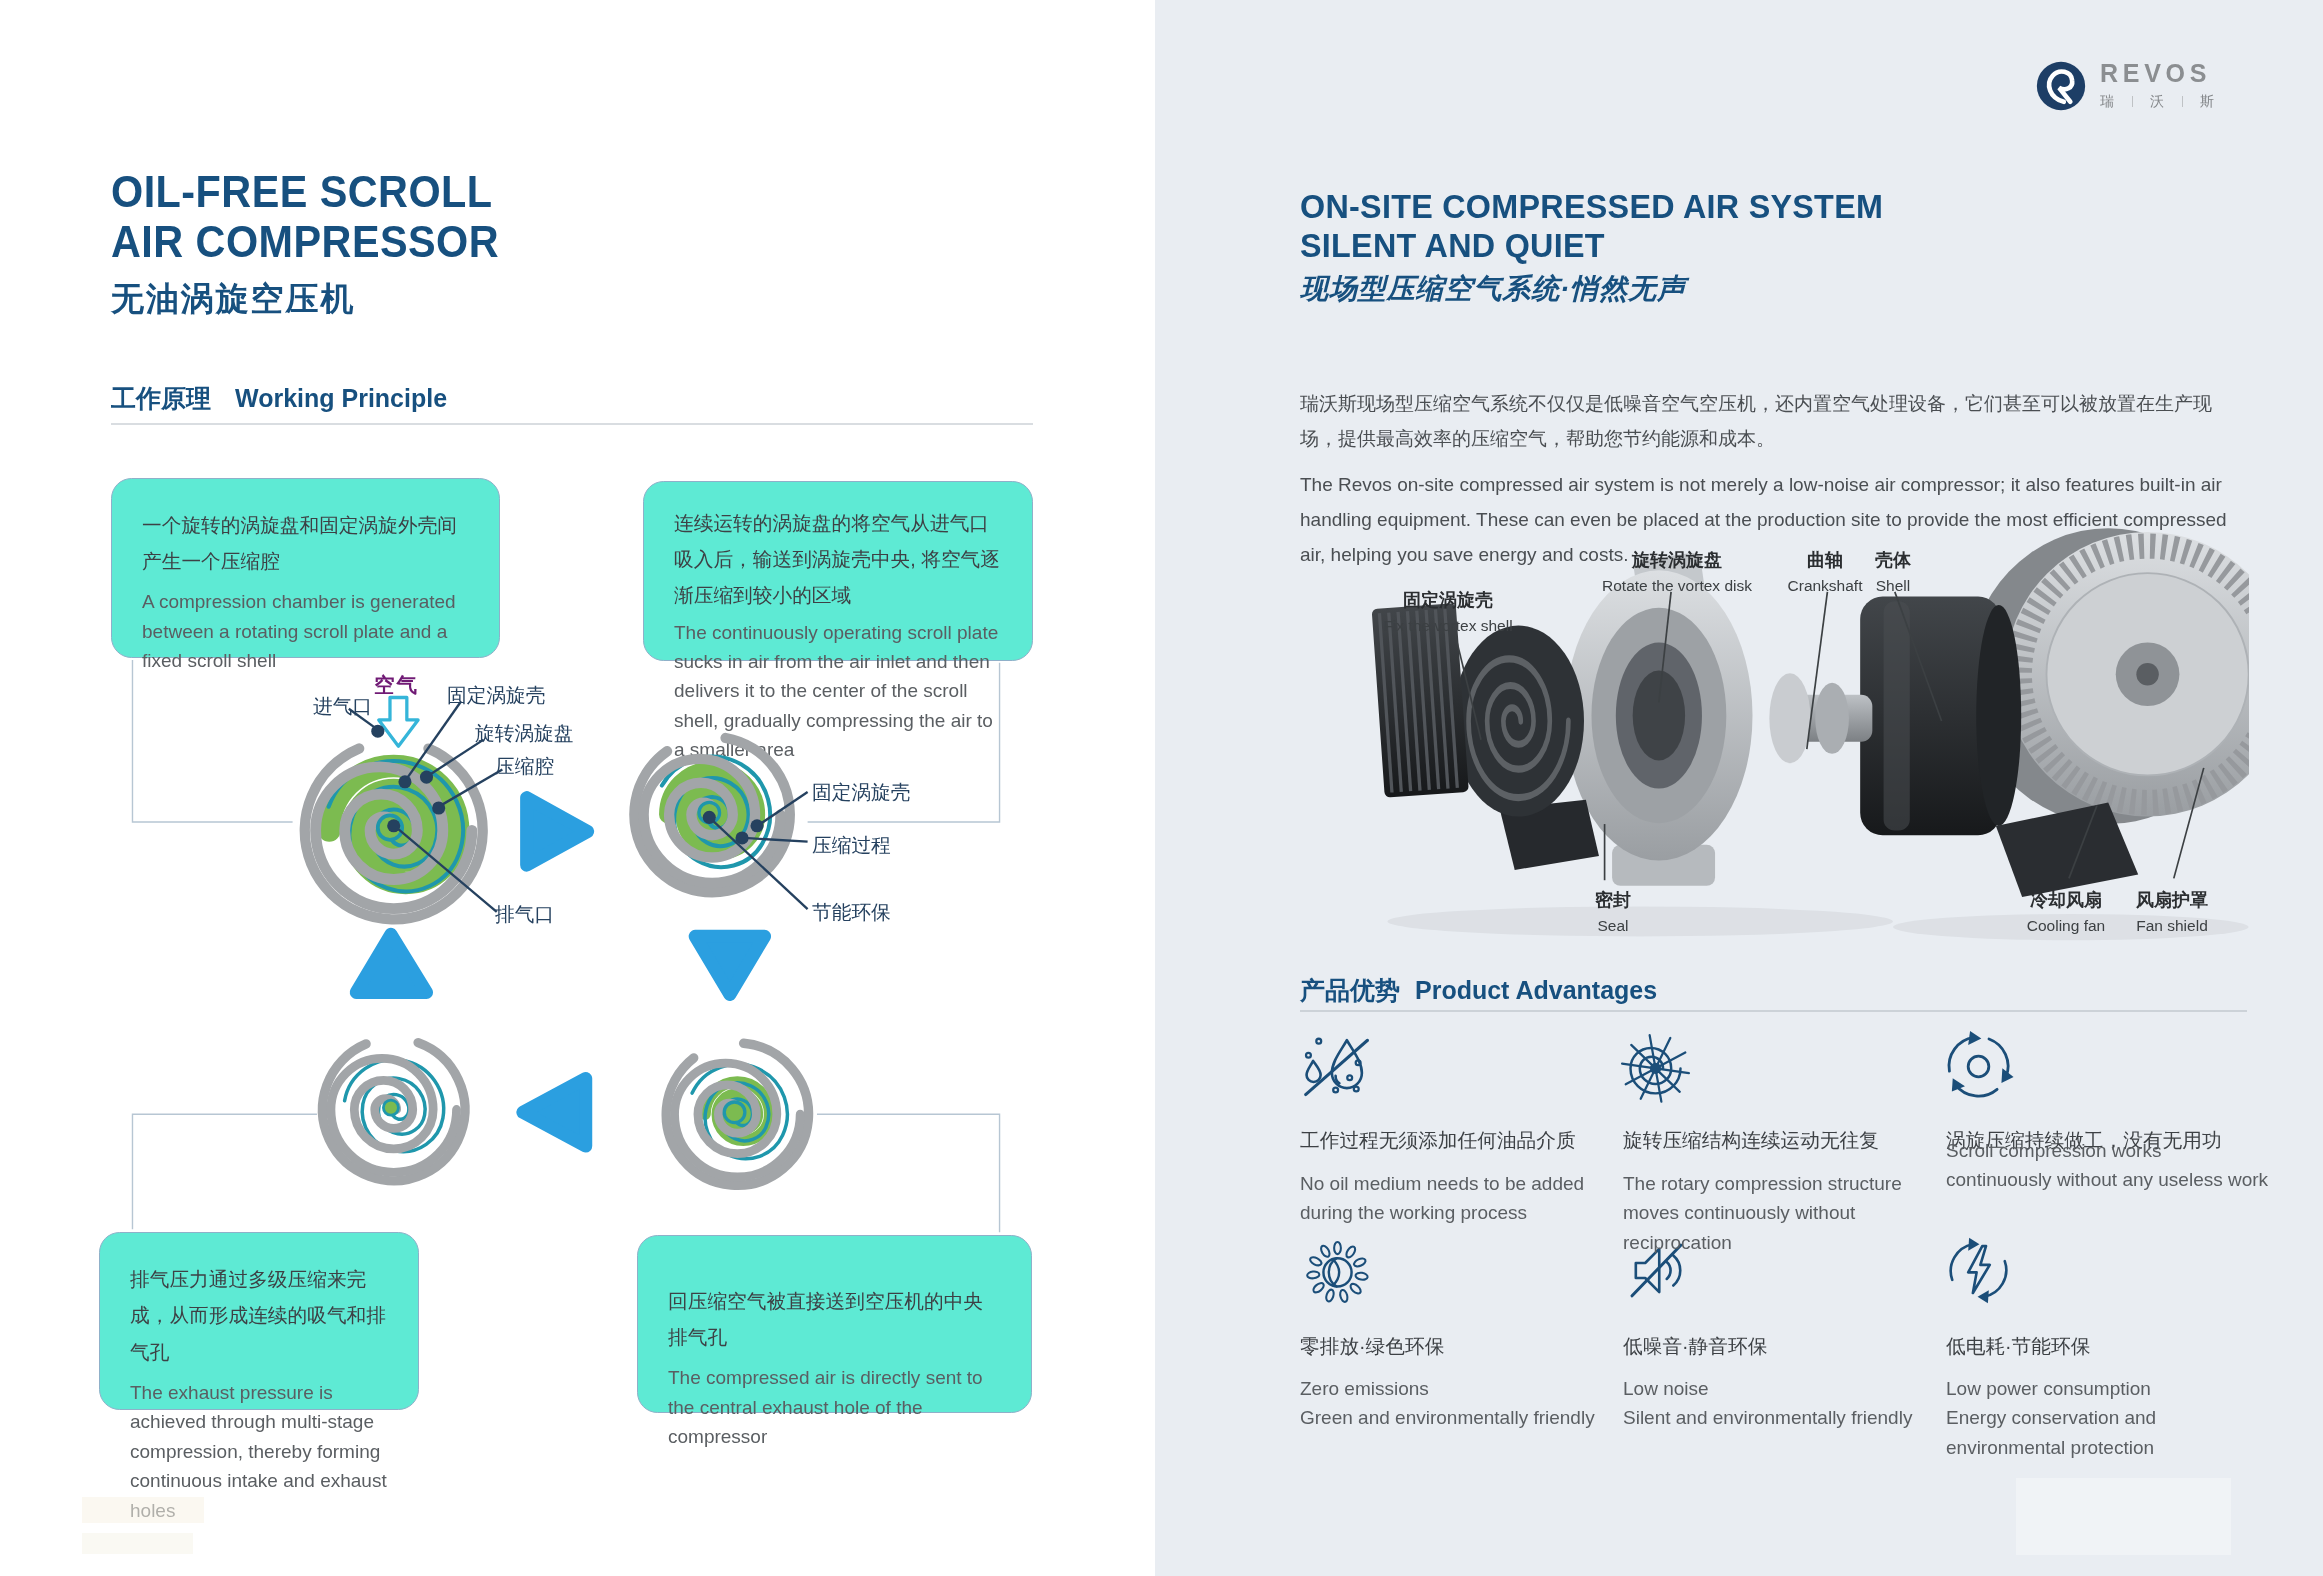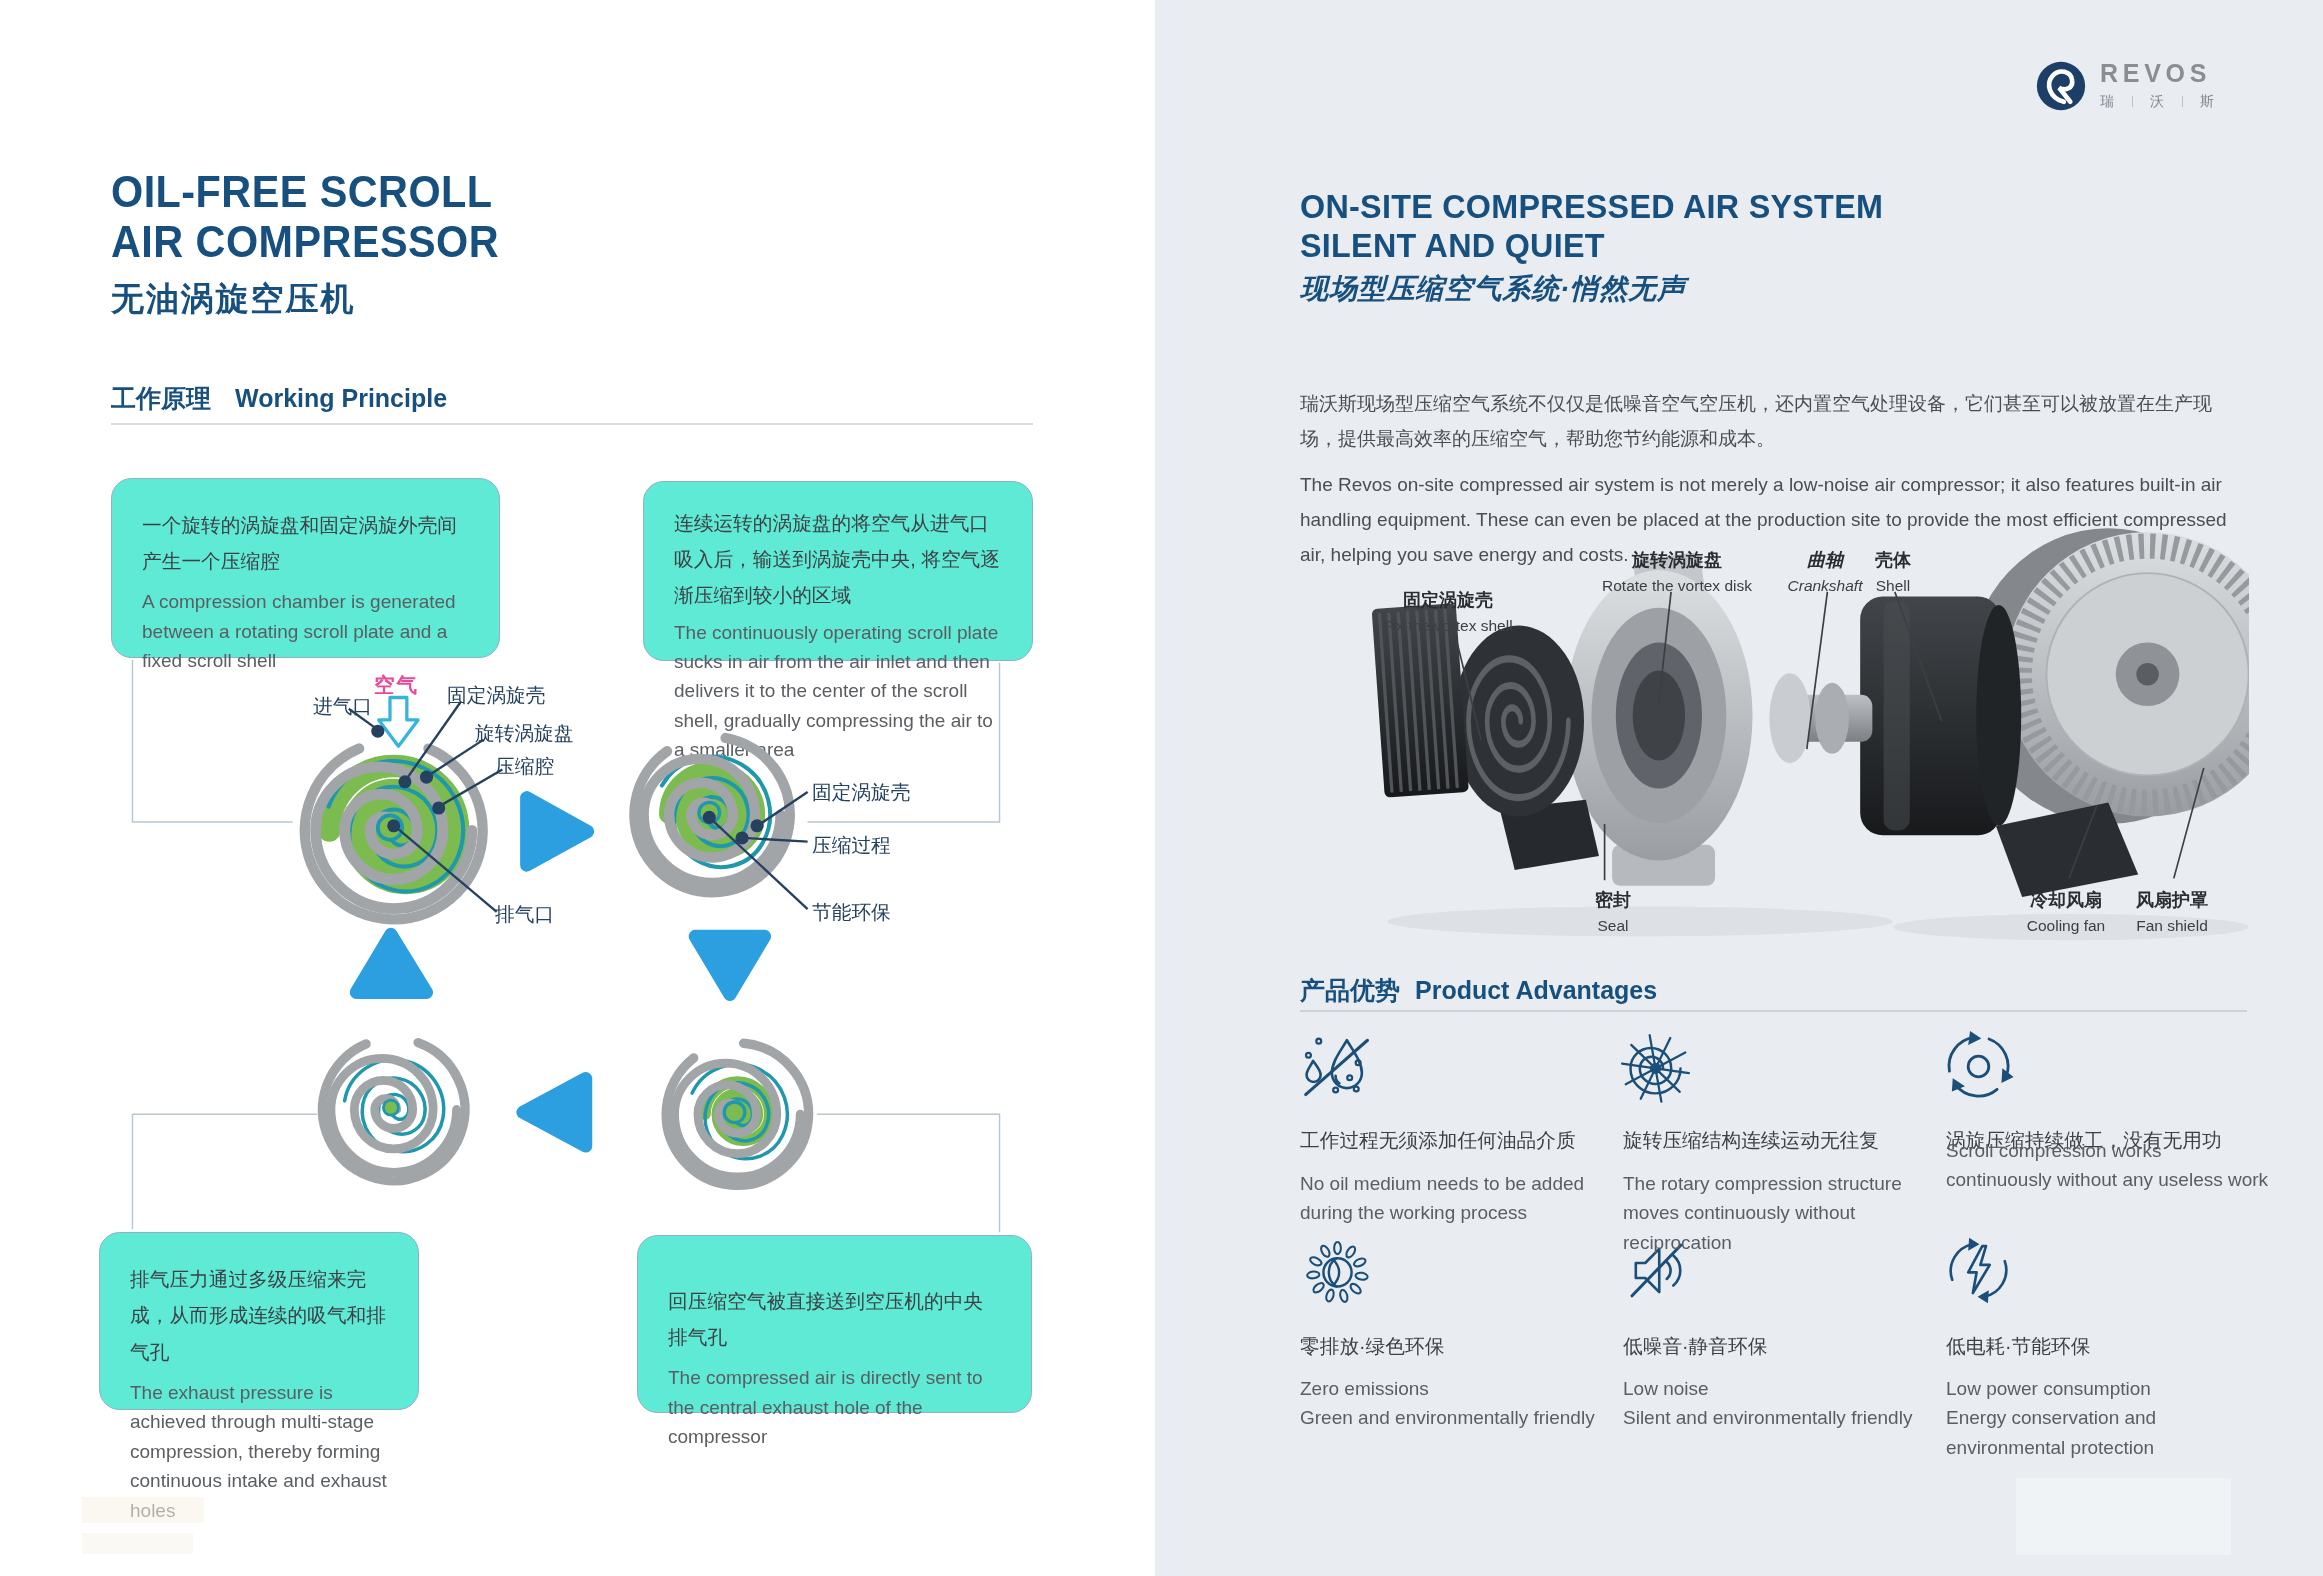--- a/index.html
+++ b/index.html
@@ -14,21 +14,21 @@
   .left-title-cn{font-size:33px;font-weight:bold;color:#17507f;letter-spacing:1.9px;}
   .section-h{font-size:25px;font-weight:bold;color:#17507f;white-space:nowrap;}
   .section-h .en-part{margin-left:24px;}
   .rule{height:1.9px;background:#d9dde1;}
   .rule-r{height:1.9px;background:#ccd2d8;}
   .principle-box{position:absolute;border:1.4px solid #8fb0c9;border-radius:20.6px;background:#5eead4;
                  box-sizing:border-box;padding:28px 30px;}
   .cn-box{font-size:19.7px;color:#3d4145;line-height:1.85;}
   .en-box{font-size:19px;color:#5a5e62;line-height:1.55;margin-top:7.5px;}
   .lbl{position:absolute;font-size:19.7px;color:#25415f;white-space:nowrap;}
-  .lbl-air{position:absolute;font-size:20.6px;font-weight:bold;color:#ec4899;letter-spacing:1.9px;white-space:nowrap;}
+  .lbl-air{position:absolute;font-size:20.6px;font-weight:bold;color:#701a75;letter-spacing:1.9px;white-space:nowrap;}
 
   
   .right-title{font-size:34px;font-weight:bold;color:#17507f;line-height:1.16;letter-spacing:0.3px;
                transform:scaleX(.95);transform-origin:left top;white-space:nowrap;}
   .right-title-cn{font-size:28px;font-weight:bold;color:#17507f;letter-spacing:0.9px;}
   .para{font-size:19px;color:#4a4e52;line-height:1.85;}
   .img-lbl{position:absolute;transform:translateX(-50%);text-align:center;white-space:nowrap;}
   .img-lbl .c{font-size:18px;font-weight:bold;color:#2b2e31;}
   .img-lbl .e{font-size:15.5px;color:#3c4043;margin-top:4.7px;}
   .adv-cn{position:absolute;font-size:19.7px;color:#3d4145;white-space:nowrap;}
@@ -284,21 +284,21 @@
     </svg>
 
     <div class="img-lbl" style="left:1448px;top:588px;">
       <div class="c">固定涡旋壳</div>
       <div class="e">Fix the vortex shell</div>
     </div>
     <div class="img-lbl" style="left:1677px;top:548px;">
       <div class="c">旋转涡旋盘</div>
       <div class="e">Rotate the vortex disk</div>
     </div>
-    <div class="img-lbl" style="left:1825px;top:548px;font-style:italic;">
+    <div class="img-lbl" style="left:1825px;top:548px;">
       <div class="c">曲轴</div>
       <div class="e">Crankshaft</div>
     </div>
     <div class="img-lbl" style="left:1893px;top:548px;">
       <div class="c">壳体</div>
       <div class="e">Shell</div>
     </div>
     <div class="img-lbl" style="left:1613px;top:888px;">
       <div class="c">密封</div>
       <div class="e">Seal</div>

